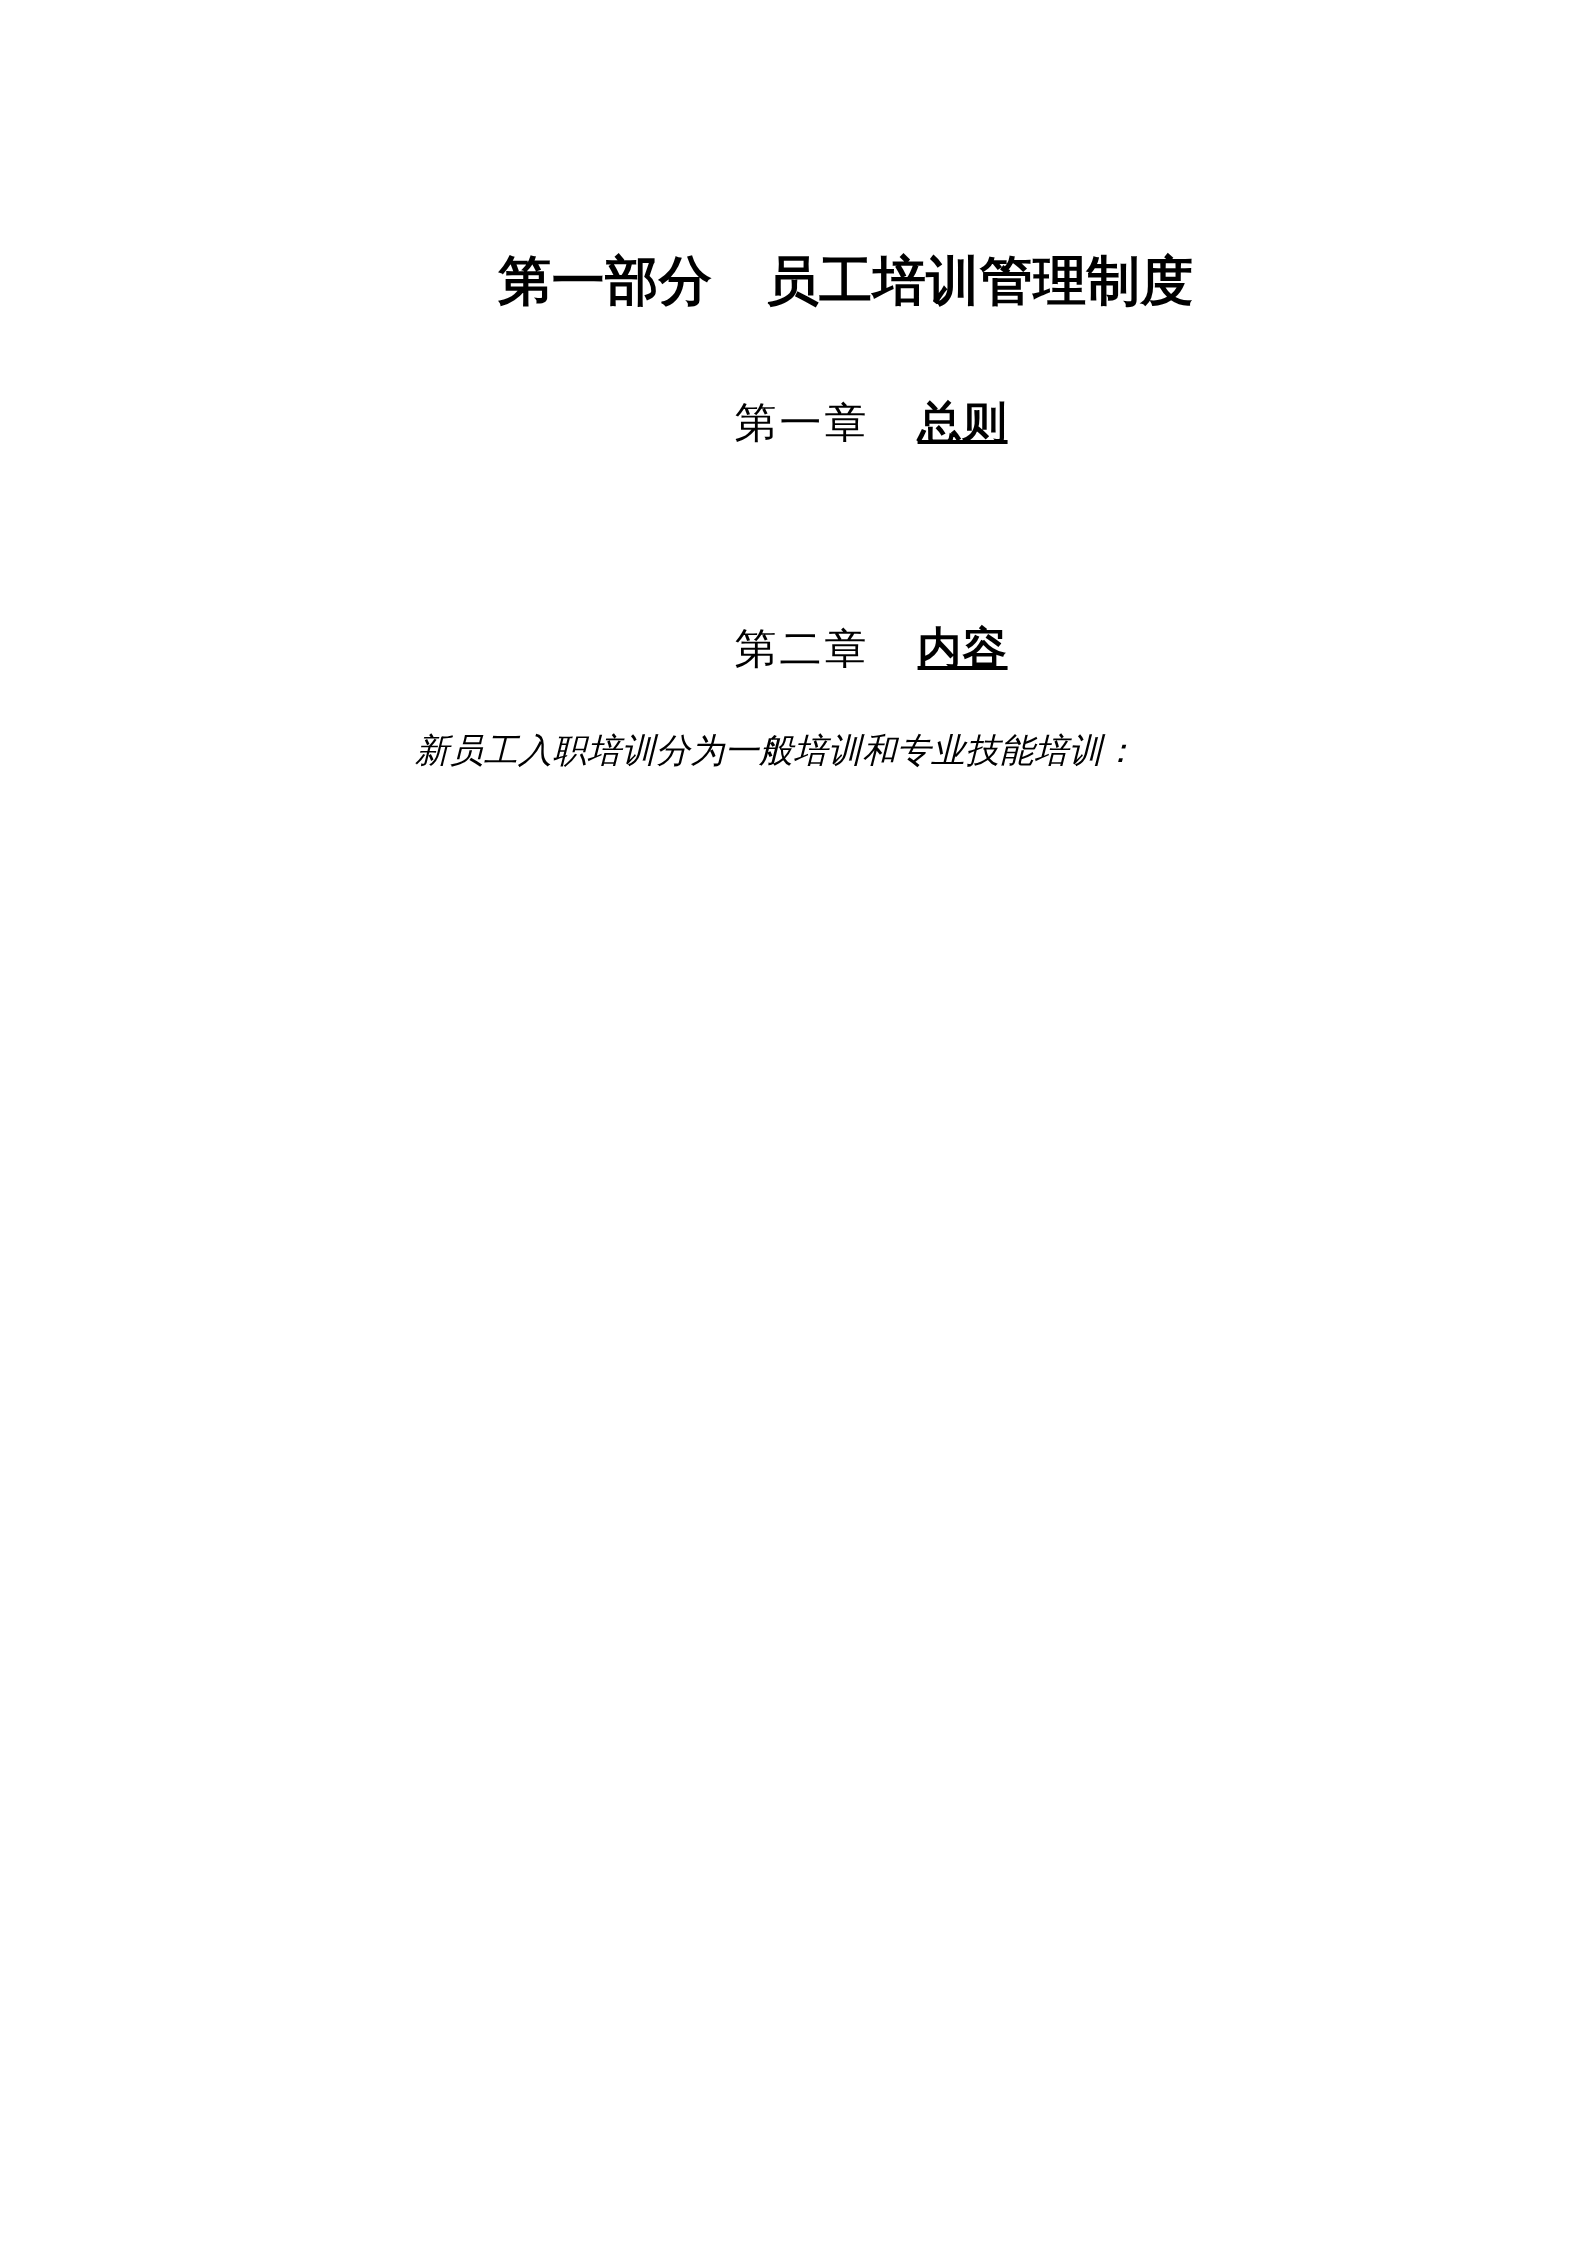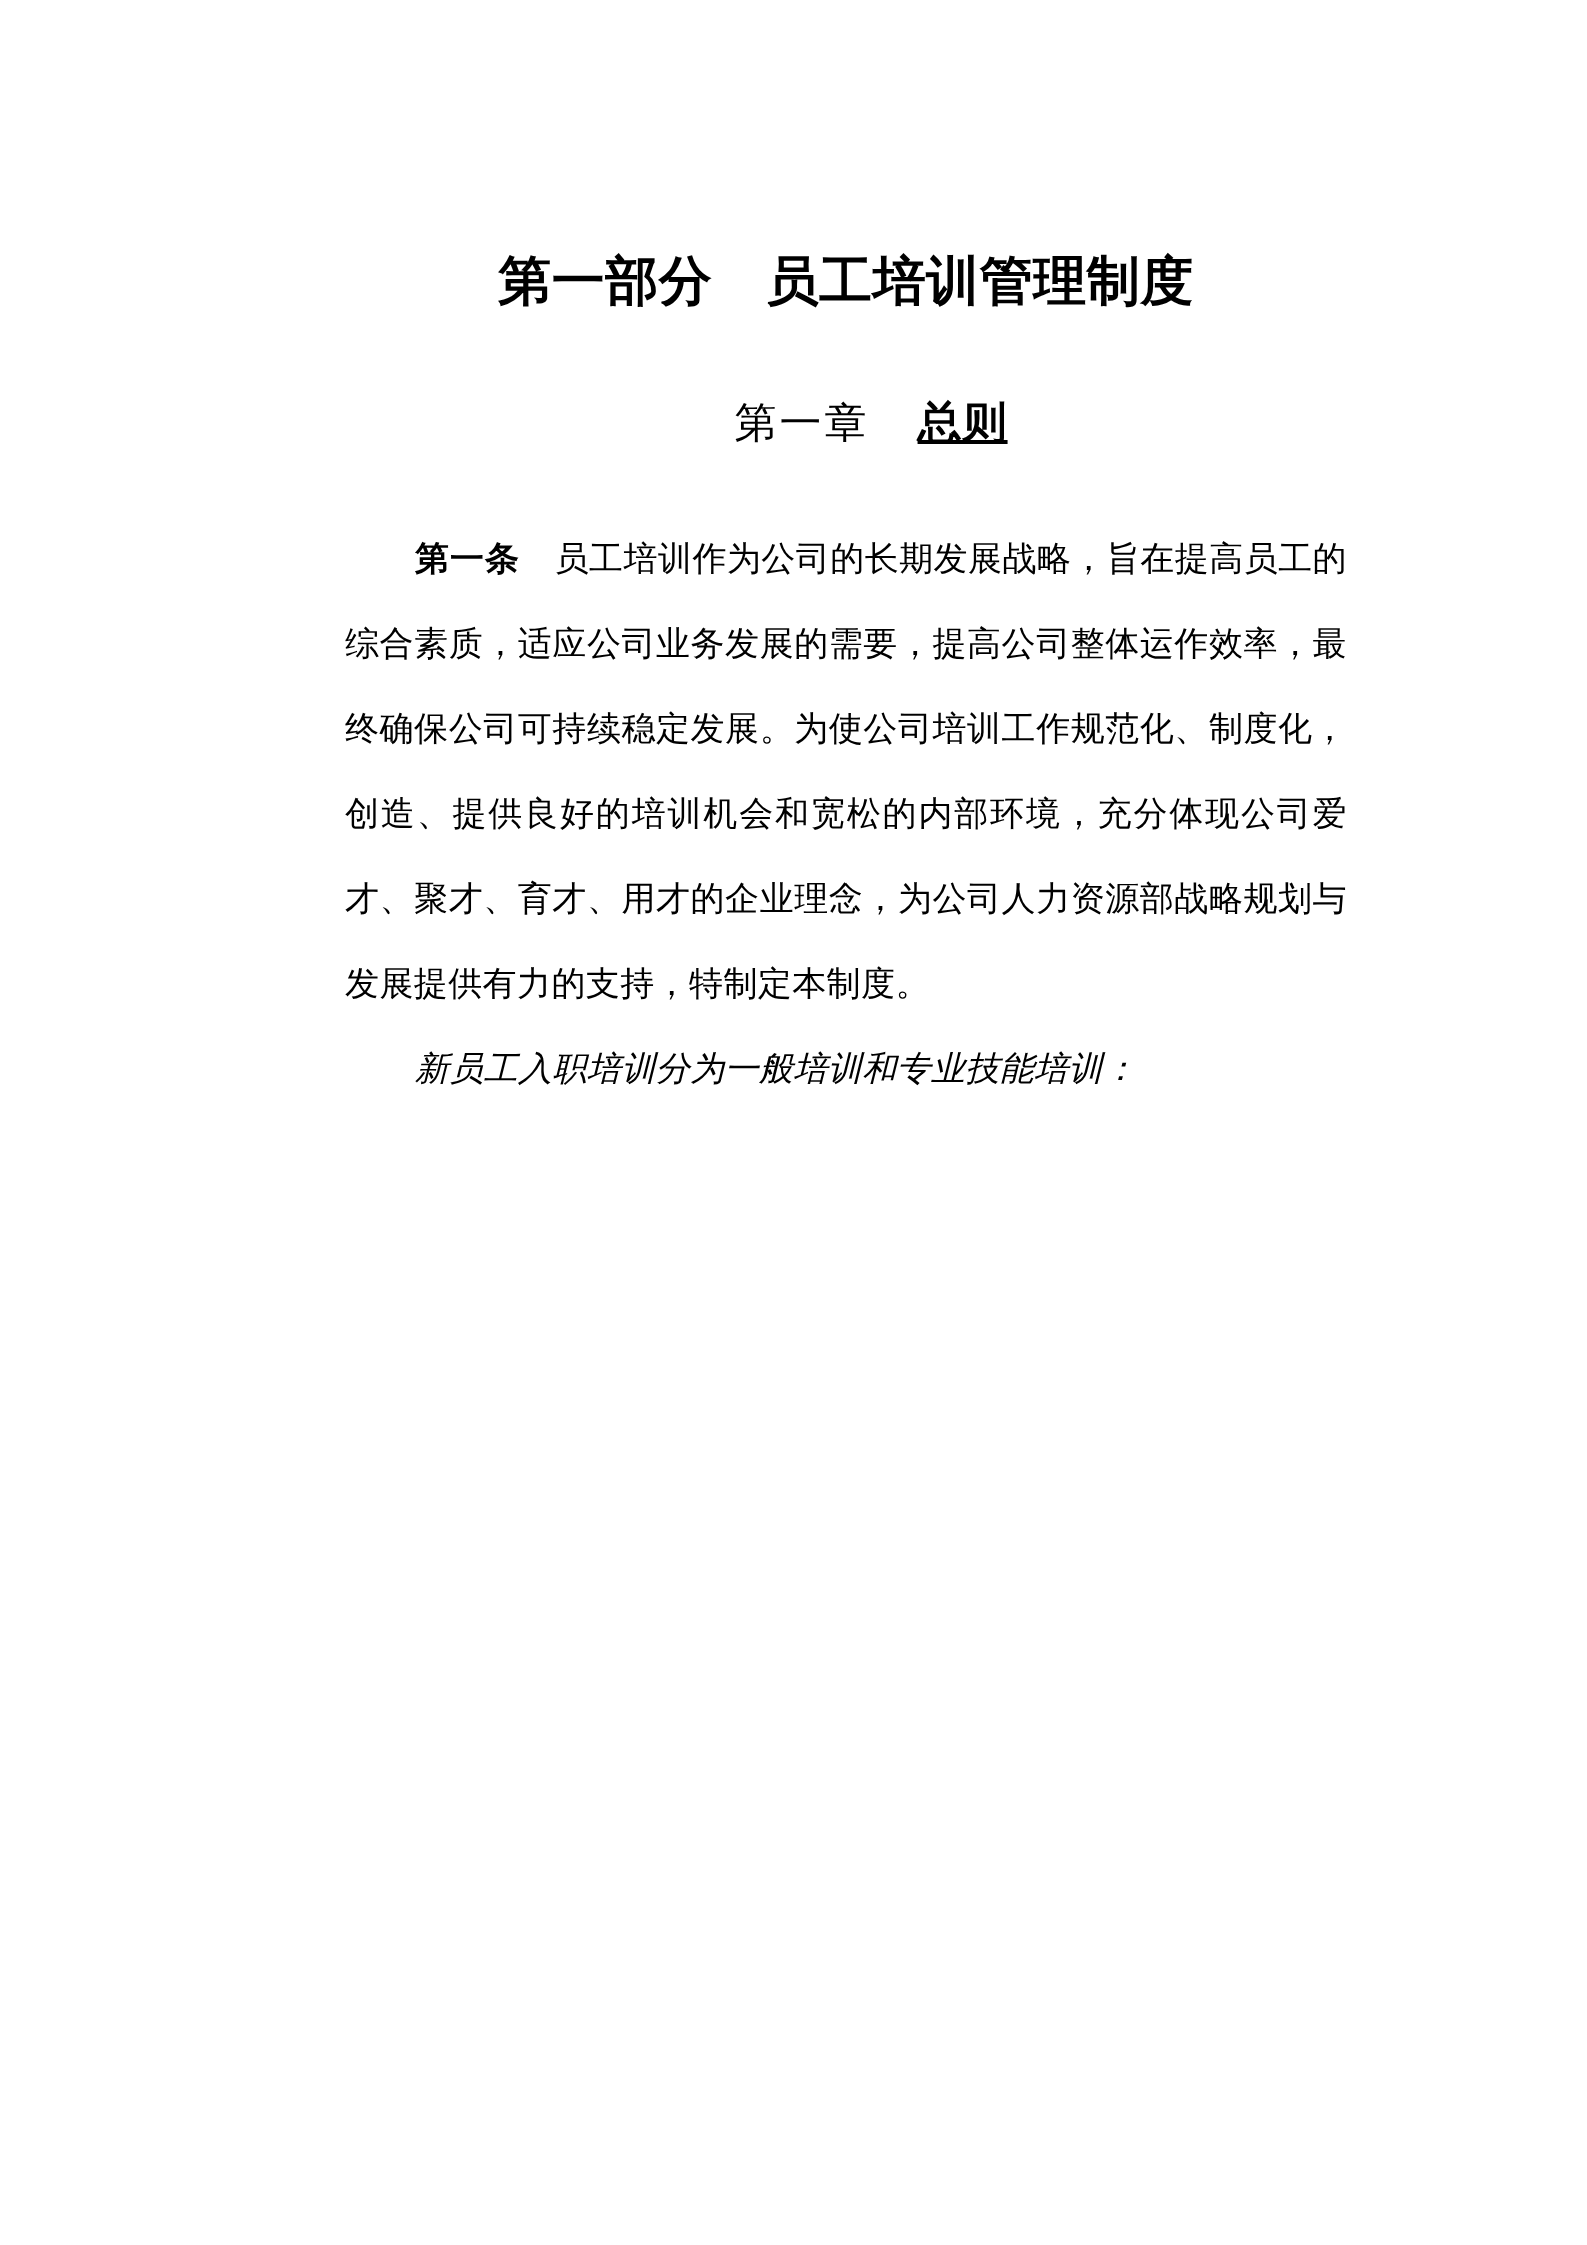--- a/index.html
+++ b/index.html
@@ -93,24 +93,24 @@
 
 <div class="page">
   <div class="content">
 
     <h1 class="doc-title">第一部分　员工培训管理制度</h1>
 
     <h2 class="chapter chapter-1">
       <span class="ch-num">第一章</span><span class="gap">　　</span><span class="ch-name">总则</span>
     </h2>
 
-    <p class="para p-first">
-      <span class="art">第一条</span><span>　员工培训作为公司的长期发展战略，旨在提高员工的综合素质，适应公司业务发展的需要，提高公司整体运作效率，最终确保公司可持续稳定发展。为使公司培训工作规范化、制度化，创造、提供良好的培训机会和宽松的内部环境，充分体现公司爱才、聚才、育才、用才的企业理念，为公司人力资源部战略规划与发展提供有力的支持，特制定本制度。</span>
-    </p>
 
 
+    <h2 class="chapter chapter-2">
+      <span class="ch-num">第二章</span><span class="gap">　　</span><span class="ch-name">内容</span>
+    </h2>
 
 
 
     <p class="para p-last">新员工入职培训分为一般培训和专业技能培训：</p>
 
   </div>
 </div>
 
 </body></html>

